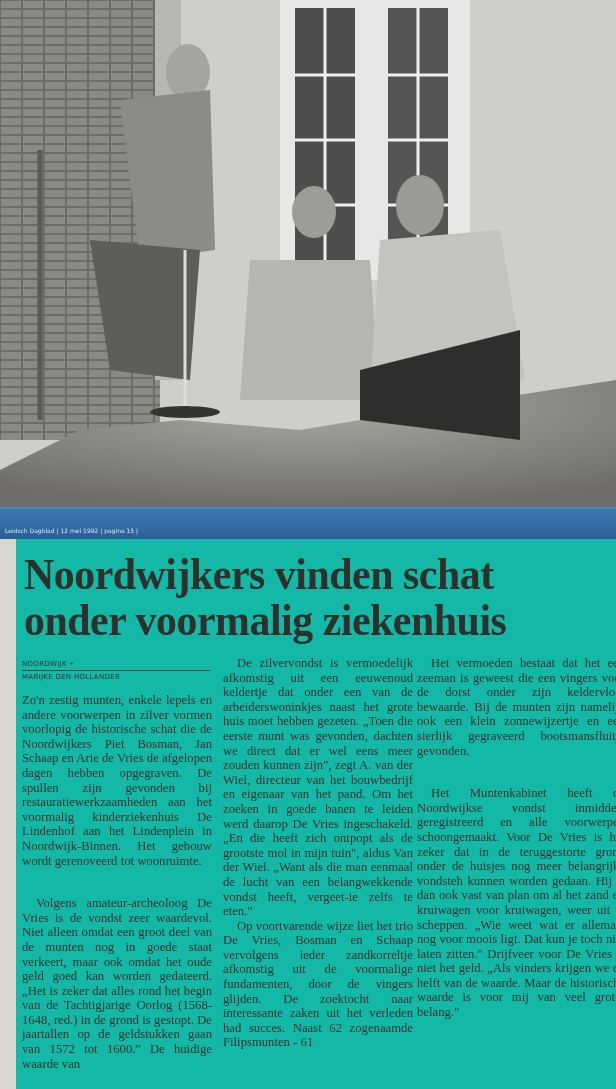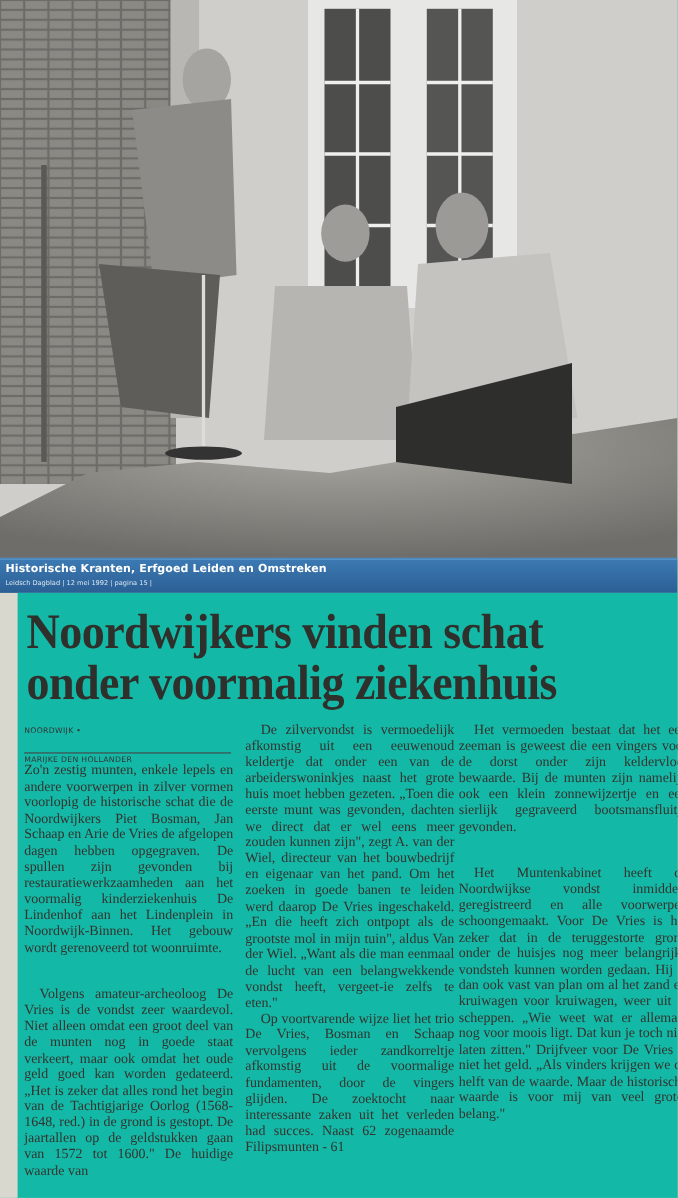--- a/index.html
+++ b/index.html
@@ -12,21 +12,21 @@
   .paper { position: absolute; left: 16px; top: 539px; width: 616px; height: 550px; background: #14b8a6; }
   .headline { position: absolute; left: 8px; top: 12px; width: 600px; font-family: "Liberation Serif", serif; font-weight: bold; font-size: 45px; line-height: 46px; color: #2f2f2b; letter-spacing: -0.5px; transform: scaleX(0.93); transform-origin: left top; white-space: nowrap; }
   .col { position: absolute; font-family: "Liberation Serif", serif; font-size: 12.7px; line-height: 14.6px; color: #33332e; }
   .col p { margin: 0; text-align: justify; text-align-last: left; }
   .col .ind { text-indent: 14px; font-family: Liberation Serif, serif; }
   .col .gap { margin-top: 28px; }
   .c1 { left: 6px; top: 118px; width: 190px; }
   .c2 { left: 207px; top: 117px; width: 190px; }
   .c3 { left: 401px; top: 117px; width: 208px; }
   .dateline { position: absolute; left: 6px; top: 121px; width: 188px; font-family: "DejaVu Sans", sans-serif; font-size: 7px; color: #333; }
-  .dateline .dl1 { border-bottom: 1px solid #444; padding-bottom: 16px; letter-spacing: 0.3px; }
+  .dateline .dl1 { border-bottom: 1px solid #444; padding-bottom: 2px; letter-spacing: 0.3px; }
   .dateline .dl2 { padding-top: 2px; letter-spacing: 0.3px; }
 </style>
 </head>
 <body>
 
 <div class="photo">
   <svg width="616" height="508" viewBox="0 0 616 508">
     <defs>
       <pattern id="brick" width="22" height="9" patternUnits="userSpaceOnUse">
         <rect width="22" height="9" fill="#6d6c68"></rect>
@@ -62,21 +62,20 @@
     <line x1="40" y1="150" x2="40" y2="420" stroke="#5a5956" stroke-width="5"></line>
     <ellipse cx="314" cy="212" rx="22" ry="26" fill="#9d9c98"></ellipse>
     <path d="M250 260 L370 260 L380 400 L240 400 Z" fill="#b6b5b1"></path>
     <ellipse cx="420" cy="205" rx="24" ry="30" fill="#9b9a96"></ellipse>
     <path d="M380 240 L500 230 L525 380 L370 390 Z" fill="#c4c3bf"></path>
     <path d="M360 370 L520 330 L520 440 L360 420 Z" fill="#2e2e2c"></path>
   </svg>
 </div>
 
 <div class="banner">
-  <div class="banner-title">Historische Kranten, Erfgoed Leiden en Omstreken</div>
   <div class="banner-sub">Leidsch Dagblad | 12 mei 1992 | pagina 15 |</div>
 </div>
 
 <div class="paper">
   <div class="headline">
     <div>Noordwijkers vinden schat</div>
     <div>onder voormalig ziekenhuis</div>
   </div>
 
   <div class="dateline">

